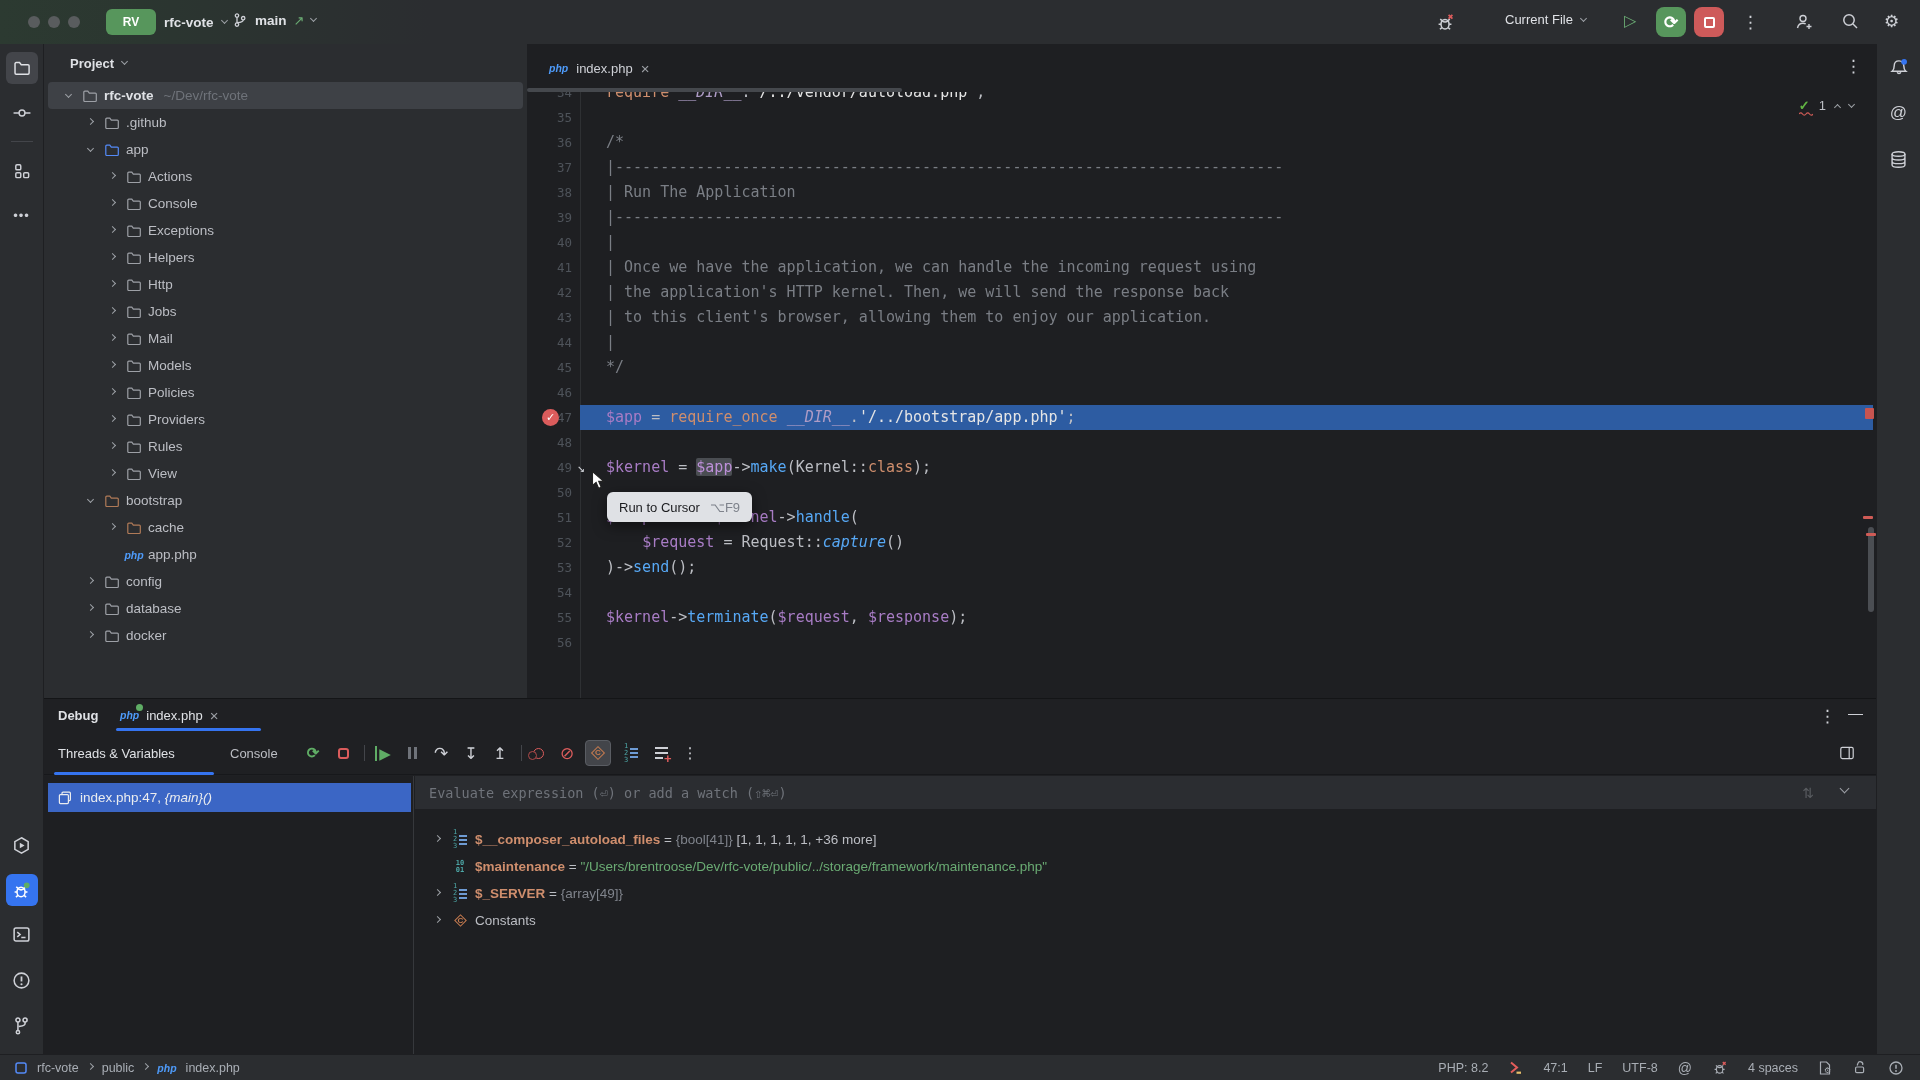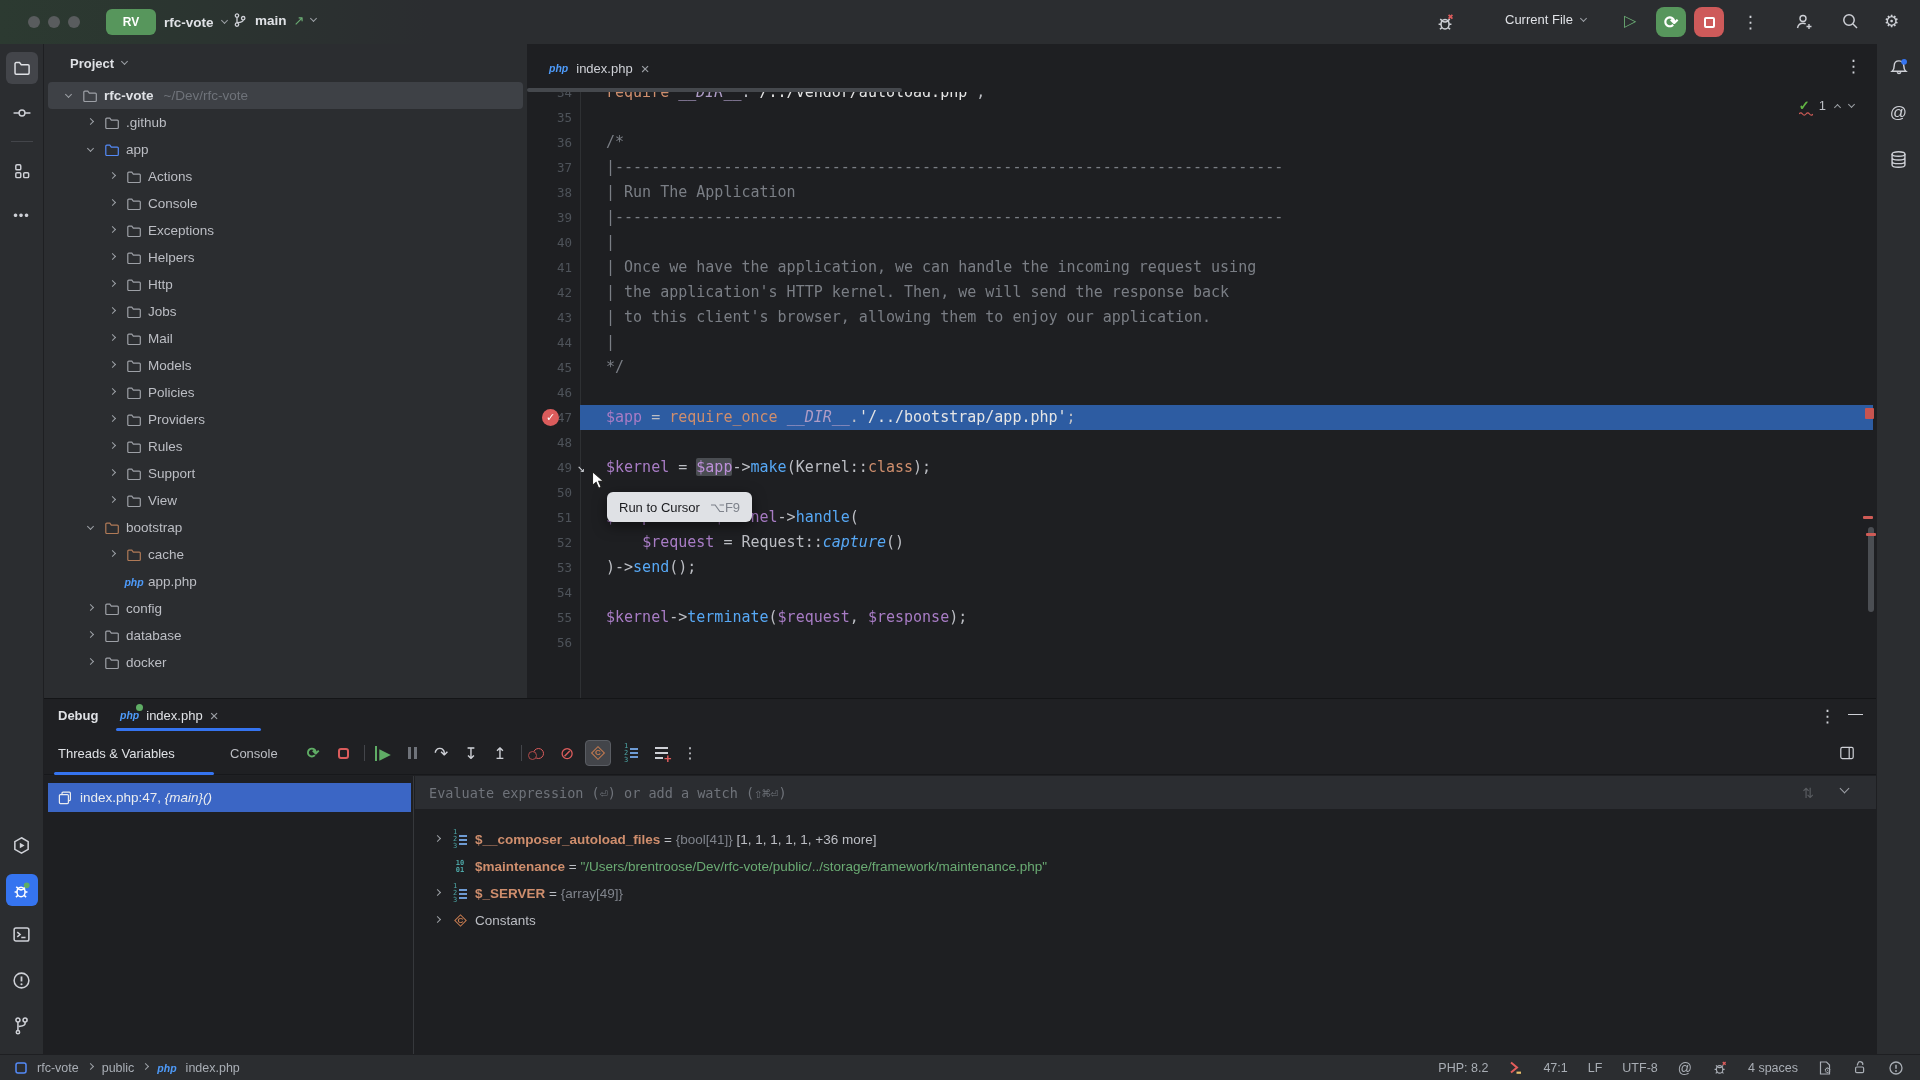--- a/index.html
+++ b/index.html
@@ -397,31 +397,20 @@
         <div class="trow" style="padding-left: 60px;">
           <span class="cbox">
             <span class="chev sm right"></span>
           </span>
           <span class="cbox">
             <svg width="16" height="16" viewBox="0 0 16 16">
               <path d="M1.8 4.2a1 1 0 0 1 1-1h3l1.5 1.9h6a1 1 0 0 1 1 1v6.4a1 1 0 0 1-1 1H2.8a1 1 0 0 1-1-1z" stroke="#9DA0A6" stroke-width="1.2" fill="none"></path>
             </svg>
           </span>
           <span>Rules</span>
-        </div>
-        <div class="trow" style="padding-left: 60px;">
-          <span class="cbox">
-            <span class="chev sm right"></span>
-          </span>
-          <span class="cbox">
-            <svg width="16" height="16" viewBox="0 0 16 16">
-              <path d="M1.8 4.2a1 1 0 0 1 1-1h3l1.5 1.9h6a1 1 0 0 1 1 1v6.4a1 1 0 0 1-1 1H2.8a1 1 0 0 1-1-1z" stroke="#9DA0A6" stroke-width="1.2" fill="none"></path>
-            </svg>
-          </span>
-          <span>Support</span>
         </div>
         <div class="trow" style="padding-left: 60px;">
           <span class="cbox">
             <span class="chev sm right"></span>
           </span>
           <span class="cbox">
             <svg width="16" height="16" viewBox="0 0 16 16">
               <path d="M1.8 4.2a1 1 0 0 1 1-1h3l1.5 1.9h6a1 1 0 0 1 1 1v6.4a1 1 0 0 1-1 1H2.8a1 1 0 0 1-1-1z" stroke="#9DA0A6" stroke-width="1.2" fill="none"></path>
             </svg>
           </span>

